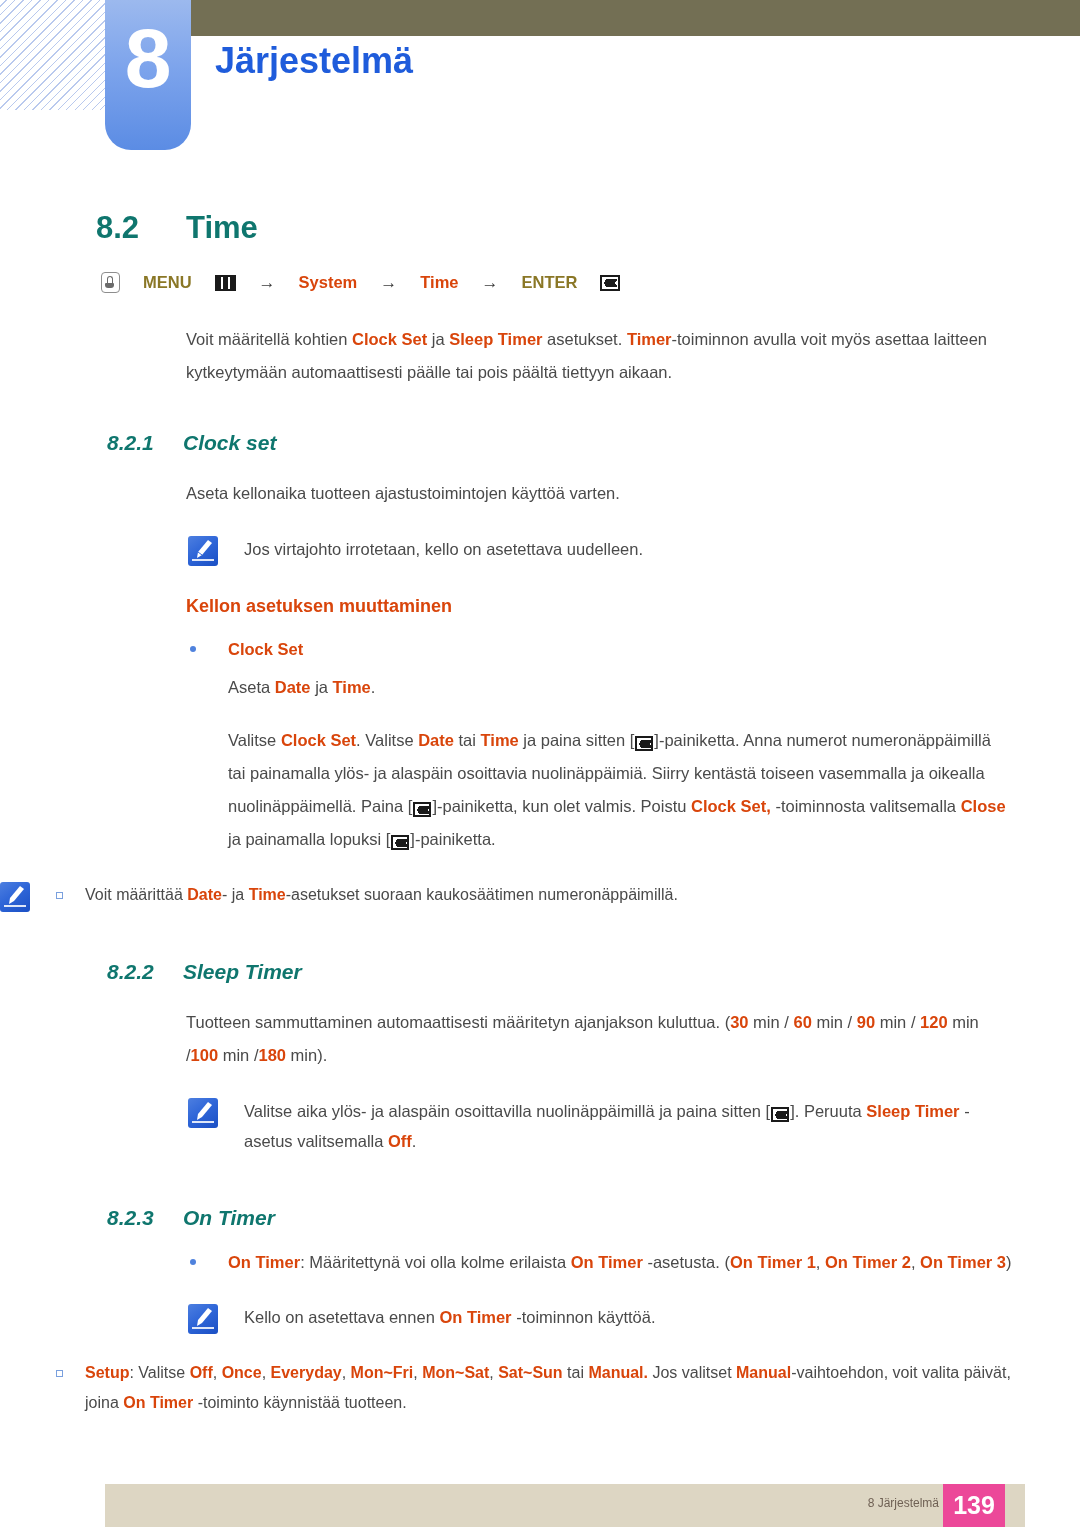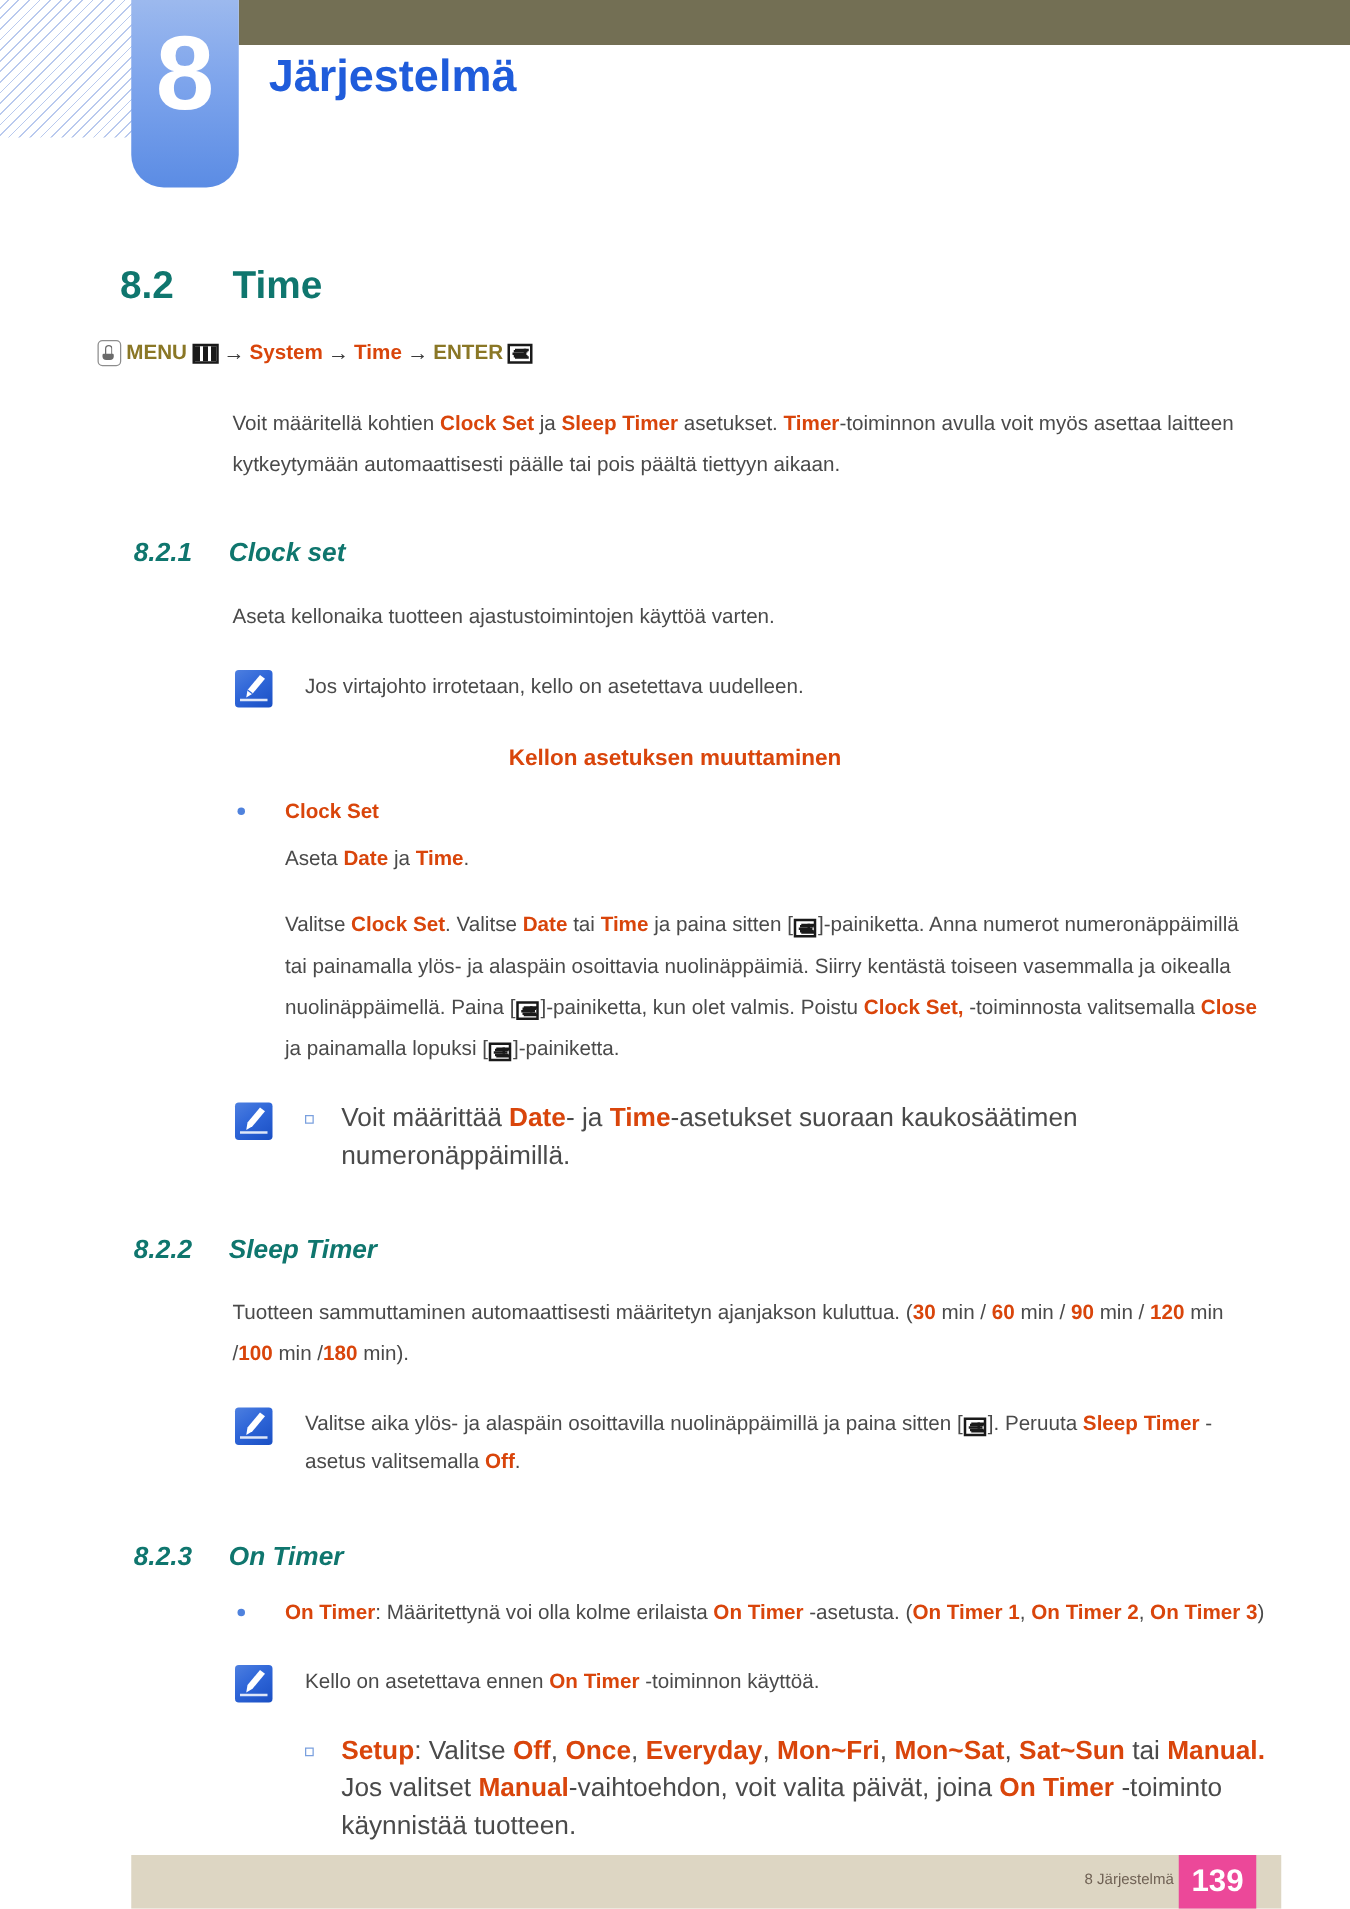--- a/index.html
+++ b/index.html
@@ -88,26 +88,26 @@
     color: #0f766e;
     font-size: 21px;
     font-weight: bold;
     display: flex;
     font-style: italic;
   }
   .sec-h2 .num { width: 76px; flex: none; }
 
   .navpath {
     margin-top: 26px;
-    padding-left: 78px;
+    padding-left: 101px;
     font-size: 16.5px;
     font-weight: bold;
     display: flex;
     align-items: center;
-    gap: 4px;
+    gap: 23px;
     line-height: 1;
   }
   .navpath .olive { color: #8a7726; }
   .navpath .orange { color: #d9450b; }
   .navpath .arrow { color: #3a3a3a; font-weight: normal; font-size: 17px; }
 
   .icon-touch {
     display: inline-block;
     width: 17px; height: 19px;
     border: 1.6px solid #8d8d8d;
@@ -239,44 +239,43 @@
     padding-right: 68px;
     font-size: 16.5px;
     line-height: 32px;
     color: #4a4a4a;
   }
   .bullet-row.mt { margin-top: 16px; }
   .bullet-row .txt { flex: 1; }
 
   .sub-head {
     margin: 30px 0 0 0;
+    padding-left: 186px;
     font-size: 18px;
     font-weight: bold;
     color: #d9450b;
-    text-align: center;
   }
 
   .indent-para {
     margin: 0;
     padding-left: 228px;
     padding-right: 68px;
     font-size: 16.5px;
     line-height: 33px;
     color: #4a4a4a;
   }
   .indent-para.tight { margin-top: 6px; }
   .indent-para.gap { margin-top: 20px; }
 
   
   .note-nested {
     display: flex;
-    padding-left: 188px;
     padding-right: 68px;
     margin-top: 24px;
-    font-size: 21px;
+    font-size: 16px;
     line-height: 30px;
     color: #4a4a4a;
   }
   .note-nested .inner {
     display: flex;
     flex: 1;
   }
 
   
   .footer {

